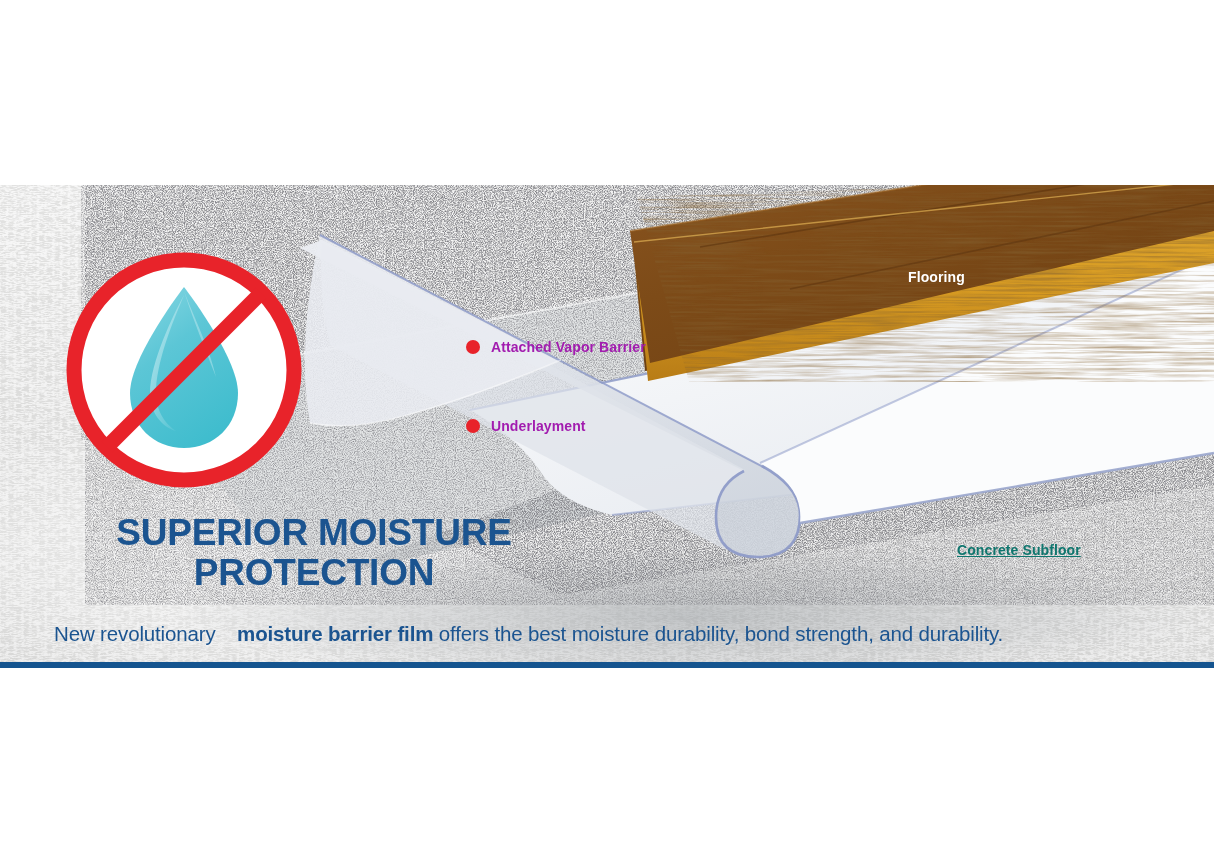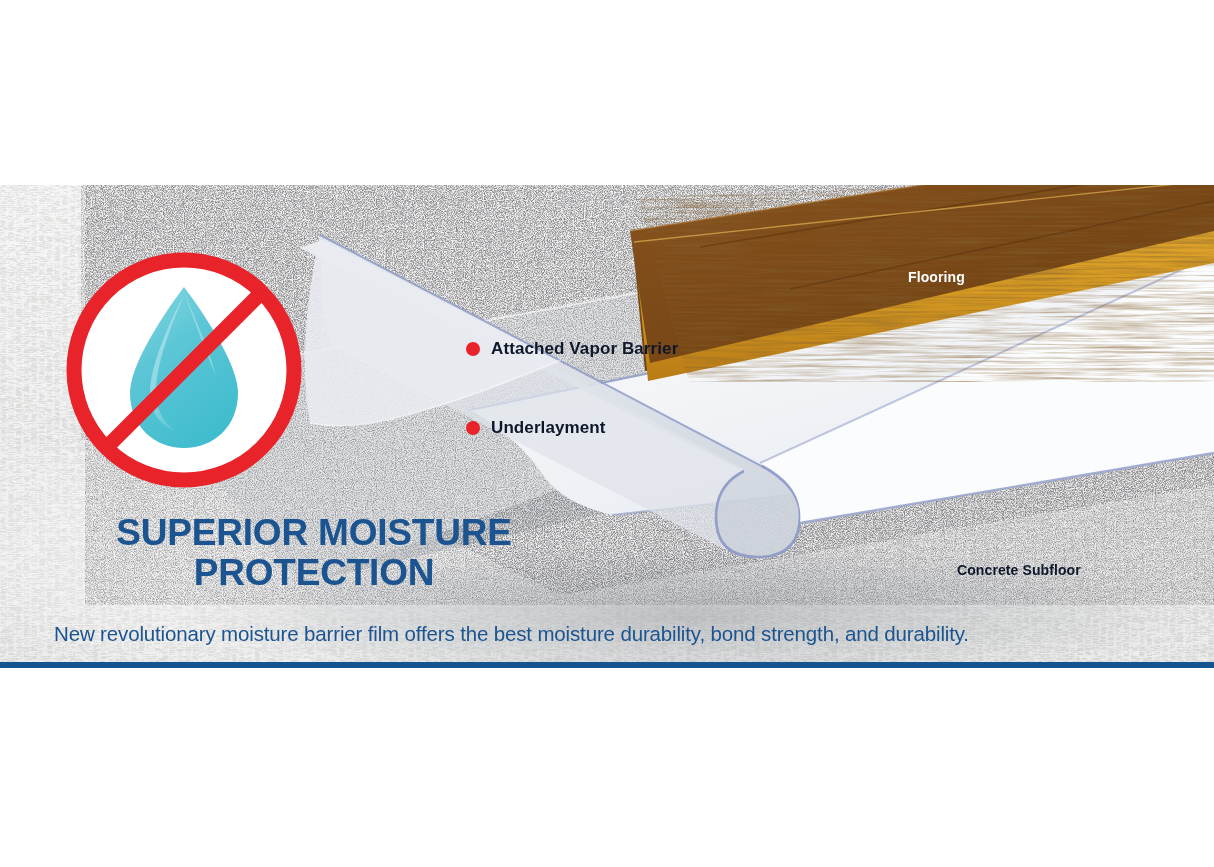--- a/index.html
+++ b/index.html
@@ -87,45 +87,46 @@
     white-space: nowrap;
   }
   .callout .dot {
     width: 14px;
     height: 14px;
     border-radius: 50%;
     background: #e8232a;
     flex: none;
   }
   .callout .ctext {
-    font-size: 17px;
+    font-size: 14px;
     font-weight: bold;
-    color: #0f172a;
+    color: #a21caf;
     letter-spacing: 0.1px;
   }
   #callout-vapor { left: 466px; top: 339px; }
   #callout-under { left: 466px; top: 418px; }
 
   
   .layer-label {
     position: absolute;
     font-size: 14px;
     font-weight: bold;
     white-space: nowrap;
     letter-spacing: 0.1px;
   }
   #label-flooring {
     left: 908px;
     top: 269px;
     color: #ffffff;
   }
   #label-subfloor {
     left: 957px;
-    top: 562px;
-    color: #0f172a;
+    top: 542px;
+    color: #0f766e;
+    text-decoration: underline;
   }
 
   
   .headline {
     position: absolute;
     left: 54px;
     top: 513px;
     width: 520px;
     font-size: 37px;
     line-height: 1.07;
@@ -138,21 +139,21 @@
   
   .tagline {
     position: absolute;
     left: 54px;
     top: 622px;
     font-size: 20.5px;
     color: #1b5490;
     white-space: nowrap;
     letter-spacing: -0.15px;
   }
-  .tagline b { font-weight: normal; }
+  .tagline b { font-weight: bold; margin-left: 16px; }
 </style>
 </head>
 <body>
 
 <div id="stage">
 
   <div class="bg-panel">
     <svg class="speckle" viewBox="0 0 1214 477" preserveAspectRatio="none">
       <defs>
         <filter id="flecks" x="0" y="0" width="100%" height="100%">

